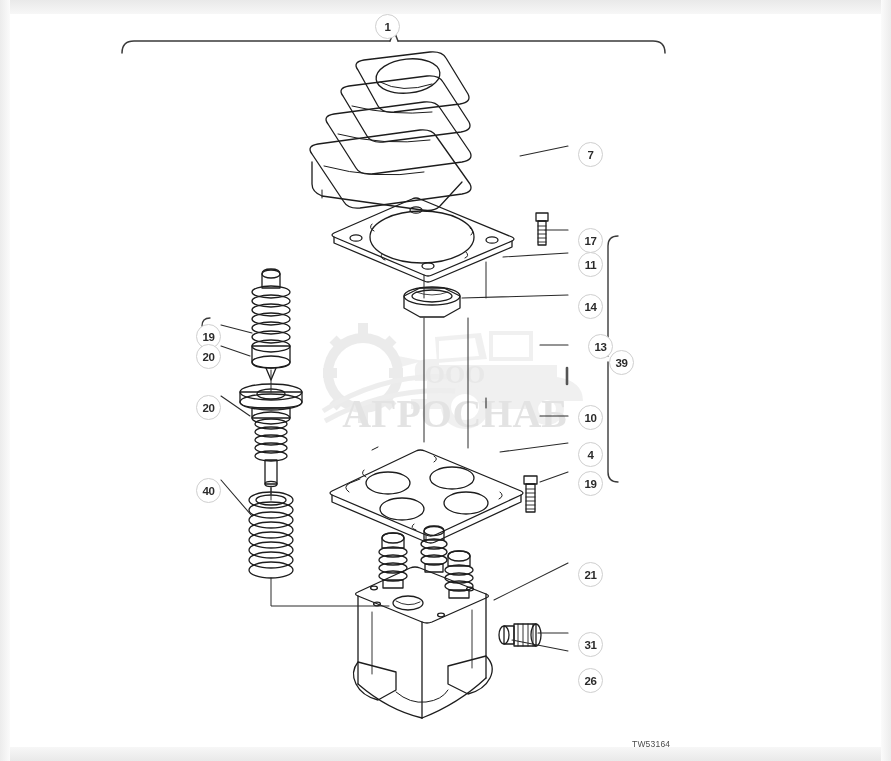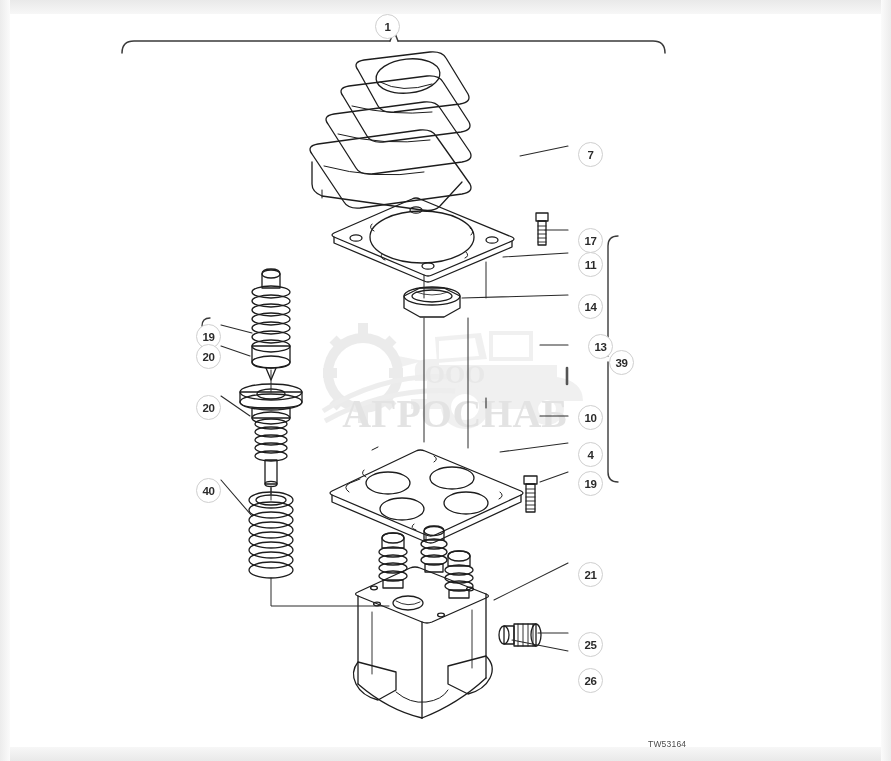--- a/index.html
+++ b/index.html
@@ -15,21 +15,21 @@
   #frame-right{right:0;background:linear-gradient(to left,#ececec,#fbfbfb);}
   #canvas{position:absolute;left:0;top:0;width:891px;height:761px;}
   #watermark{position:absolute;left:315px;top:315px;width:280px;height:130px;
     pointer-events:none;opacity:.5;}
   .cal{position:absolute;width:23px;height:23px;border-radius:50%;
     border:1.2px solid #cfcfcf;background:#ffffff;
     display:flex;align-items:center;justify-content:center;
     font-family:"Liberation Sans",sans-serif;font-size:11.5px;font-weight:bold;
     color:#2b2b2b;letter-spacing:-.3px;}
   #dwgno{position:absolute;left:632px;top:739px;font-size:8.5px;color:#4a4a4a;
-    font-family:"Liberation Sans",sans-serif;letter-spacing:.2px;margin-left:16px;}
+    font-family:"Liberation Sans",sans-serif;letter-spacing:.2px;}
 </style>
 </head>
 <body>
 
 <div id="page">
 
   <div id="frame-top"></div>
   <div id="frame-bottom"></div>
   <div id="frame-left"></div>
   <div id="frame-right"></div>
@@ -353,18 +353,18 @@
   <div class="cal" style="left:588px;top:334px">13</div>
   <div class="cal" style="left:609px;top:350px">39</div>
   <div class="cal" style="left:578px;top:405px">10</div>
   <div class="cal" style="left:578px;top:442px">4</div>
   <div class="cal" style="left:578px;top:471px">19</div>
   <div class="cal" style="left:196px;top:324px">19</div>
   <div class="cal" style="left:196px;top:344px">20</div>
   <div class="cal" style="left:196px;top:395px">20</div>
   <div class="cal" style="left:196px;top:478px">40</div>
   <div class="cal" style="left:578px;top:562px">21</div>
-  <div class="cal" style="left:578px;top:632px">25</div>
+  <div class="cal" style="left:578px;top:632px">31</div>
   <div class="cal" style="left:578px;top:668px">26</div>
 
   <div id="dwgno">TW53164</div>
 
 </div>
 
 </body></html>

